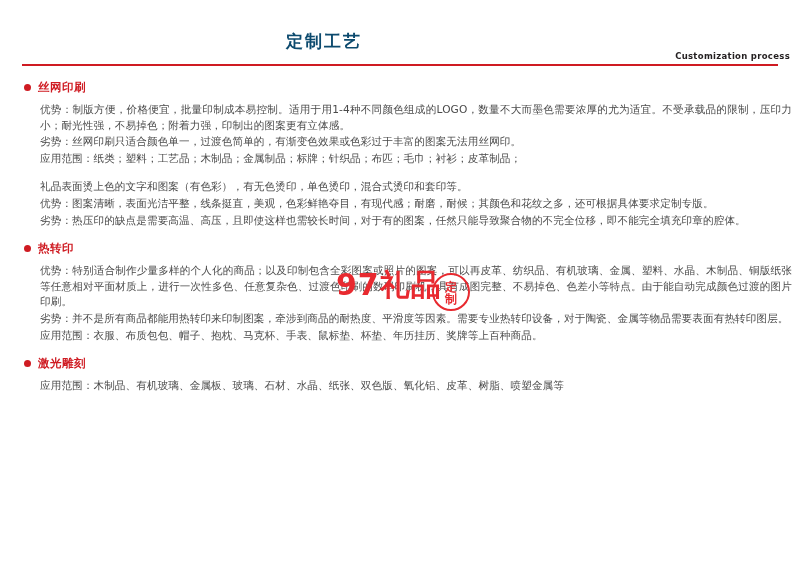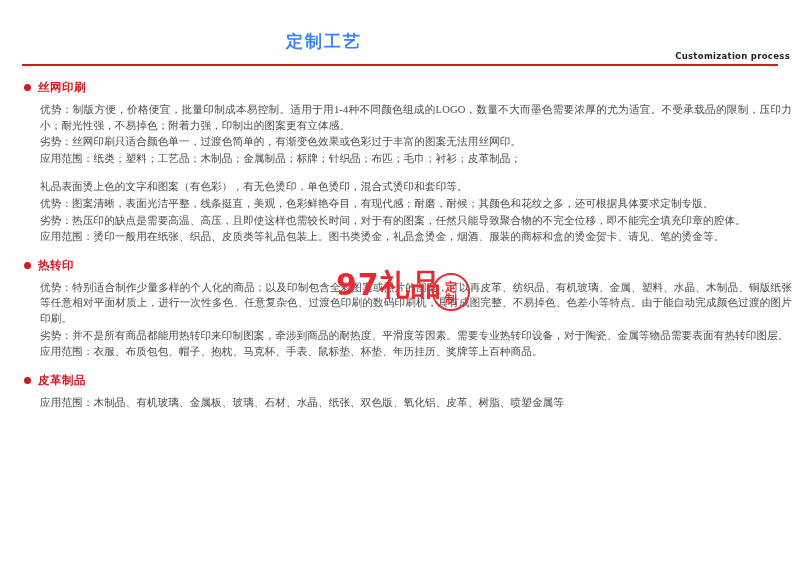--- a/index.html
+++ b/index.html
@@ -28,21 +28,21 @@
     height: 66px;
   }
   .header-title {
     position: absolute;
     top: 30px;
     left: 0;
     width: 648px;
     text-align: center;
     font-size: 17px;
     font-weight: bold;
-    color: #3b82f6;
+    color: #0c4a6e;
     letter-spacing: 2px;
   }
   .header-sub {
     position: absolute;
     top: 45px;
     right: 10px;
     font-size: 8.5px;
     font-weight: bold;
     color: #231f20;
     letter-spacing: 0.3px;
@@ -57,21 +57,20 @@
     background: #cf1b22;
   }
 
   
   .body-wrap {
     padding: 14px 0 0 0;
   }
   .section {
     padding: 0 0 0 0;
     margin-bottom: 13px;
-    font-family: Liberation Serif, serif;
   }
   .sec-head {
     display: flex;
     align-items: center;
     padding-left: 24px;
     margin-bottom: 7px;
   }
   .bullet {
     width: 7px;
     height: 7px;
@@ -159,40 +158,39 @@
         <p class="para">劣势：丝网印刷只适合颜色单一，过渡色简单的，有渐变色效果或色彩过于丰富的图案无法用丝网印。</p>
         <p class="para">应用范围：纸类；塑料；工艺品；木制品；金属制品；标牌；针织品；布匹；毛巾；衬衫；皮革制品；</p>
       </div>
     </div>
 
     <div class="section">
       <div class="sec-body">
         <p class="para">礼品表面烫上色的文字和图案（有色彩），有无色烫印，单色烫印，混合式烫印和套印等。</p>
         <p class="para">优势：图案清晰，表面光洁平整，线条挺直，美观，色彩鲜艳夺目，有现代感；耐磨，耐候；其颜色和花纹之多，还可根据具体要求定制专版。</p>
         <p class="para">劣势：热压印的缺点是需要高温、高压，且即使这样也需较长时间，对于有的图案，任然只能导致聚合物的不完全位移，即不能完全填充印章的腔体。</p>
-        <p class="para">应用范围：烫印一般用在纸张、织品、皮质类等礼品包装上。图书类烫金，礼品盒烫金，烟酒、服装的商标和盒的烫金贺卡、请见、笔的烫金等。</p>
       </div>
     </div>
 
     <div class="section">
       <div class="sec-head">
         <span class="bullet"></span>
         <span class="sec-title">热转印</span>
       </div>
       <div class="sec-body">
         <p class="para">优势：特别适合制作少量多样的个人化的商品；以及印制包含全彩图案或照片的图案，可以再皮革、纺织品、有机玻璃、金属、塑料、水晶、木制品、铜版纸张等任意相对平面材质上，进行一次性多色、任意复杂色、过渡色印刷的数码印刷机，具有成图完整、不易掉色、色差小等特点。由于能自动完成颜色过渡的图片印刷。</p>
         <p class="para">劣势：并不是所有商品都能用热转印来印制图案，牵涉到商品的耐热度、平滑度等因素。需要专业热转印设备，对于陶瓷、金属等物品需要表面有热转印图层。</p>
         <p class="para">应用范围：衣服、布质包包、帽子、抱枕、马克杯、手表、鼠标垫、杯垫、年历挂历、奖牌等上百种商品。</p>
       </div>
     </div>
 
     <div class="section">
       <div class="sec-head">
         <span class="bullet"></span>
-        <span class="sec-title">皮革制品</span>
+        <span class="sec-title">激光雕刻</span>
       </div>
       <div class="sec-body">
         <p class="para">应用范围：木制品、有机玻璃、金属板、玻璃、石材、水晶、纸张、双色版、氧化铝、皮革、树脂、喷塑金属等</p>
       </div>
     </div>
 
   </div>
 
   <div class="watermark">
     <div class="wm-text">97礼品</div>

